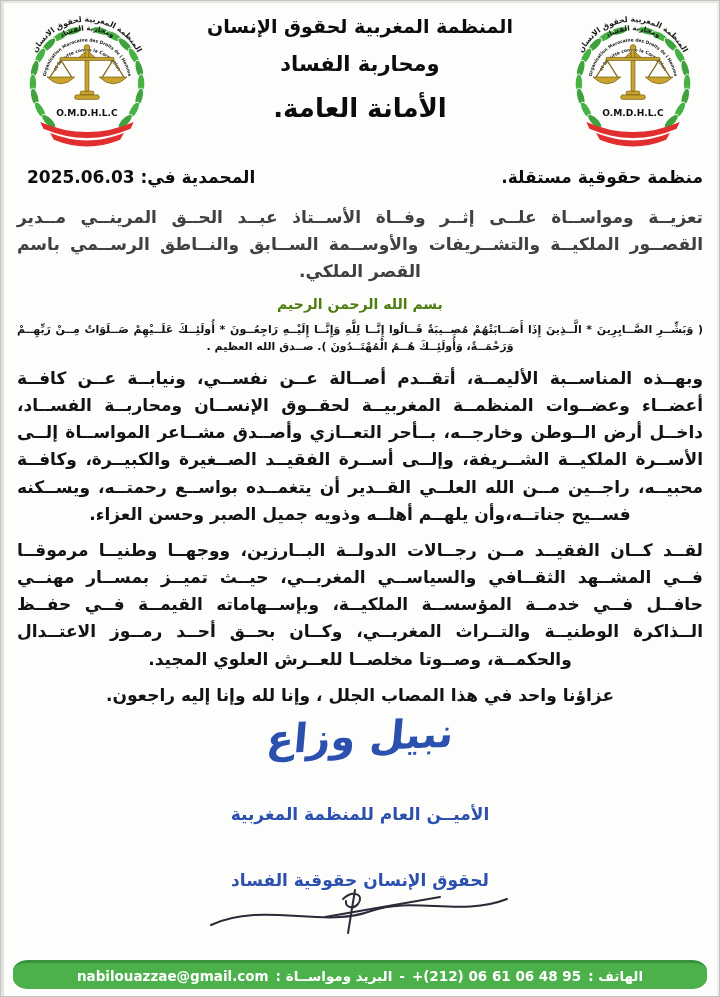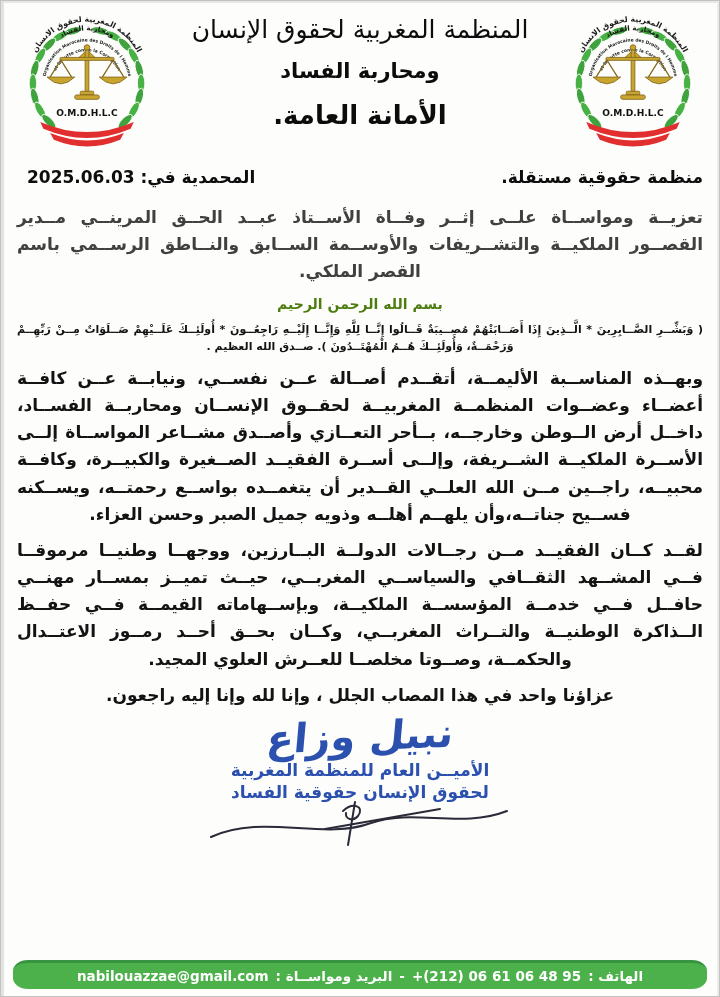--- a/index.html
+++ b/index.html
@@ -20,21 +20,21 @@
 
   
   .header {
     display: flex; flex-direction: row;
     justify-content: space-between; align-items: flex-start;
     padding: 6px 12px 0 12px;
   }
   .logo-box { width: 148px; height: 150px; flex: none; }
   .logo-box svg { width: 100%; height: 100%; }
   .header-center { flex: 1; text-align: center; direction: rtl; padding-top: 8px; color: #0c0c0c; }
-  .h-line1 { font-size: 25px; font-weight: normal; letter-spacing: 0; }
+  .h-line1 { font-size: 19px; font-weight: bold; letter-spacing: 0; }
   .h-line2 { font-size: 21px; font-weight: bold; margin-top: 15px; }
   .h-line3 { font-size: 26px; font-weight: bold; margin-top: 17px; }
 
   
   .dateline {
     direction: rtl;
     display: flex; justify-content: space-between; align-items: baseline;
     padding: 10px 16px 0 26px;
     font-size: 17px; font-weight: bold; color: #0d0d0d;
   }
@@ -53,21 +53,21 @@
   .verse { font-size: 11px; }
 
   
   .signature { text-align: center; direction: rtl; margin-top: 4px; }
   .sig-name {
     display: inline-block;
     font-size: 40px; font-weight: bold; color: #2b50ae;
     transform: skewX(-7deg) rotate(-2deg);
     letter-spacing: 2px;
   }
-  .sig-title { color: #2b50ae; font-weight: bold; font-size: 17px; line-height: 1.3; }
+  .sig-title { color: #2b50ae; font-weight: bold; font-size: 17px; line-height: 1.3; margin-top: 44px; }
   .sig-scribble { margin-top: -4px; }
 
   
   .footer-bar {
     position: absolute; left: 12px; right: 12px; bottom: 7px;
     height: 29px;
     background: #4db14b;
     border-radius: 15px / 11px;
     border-top: 3px solid #379340;
     display: flex; align-items: center; justify-content: center;

